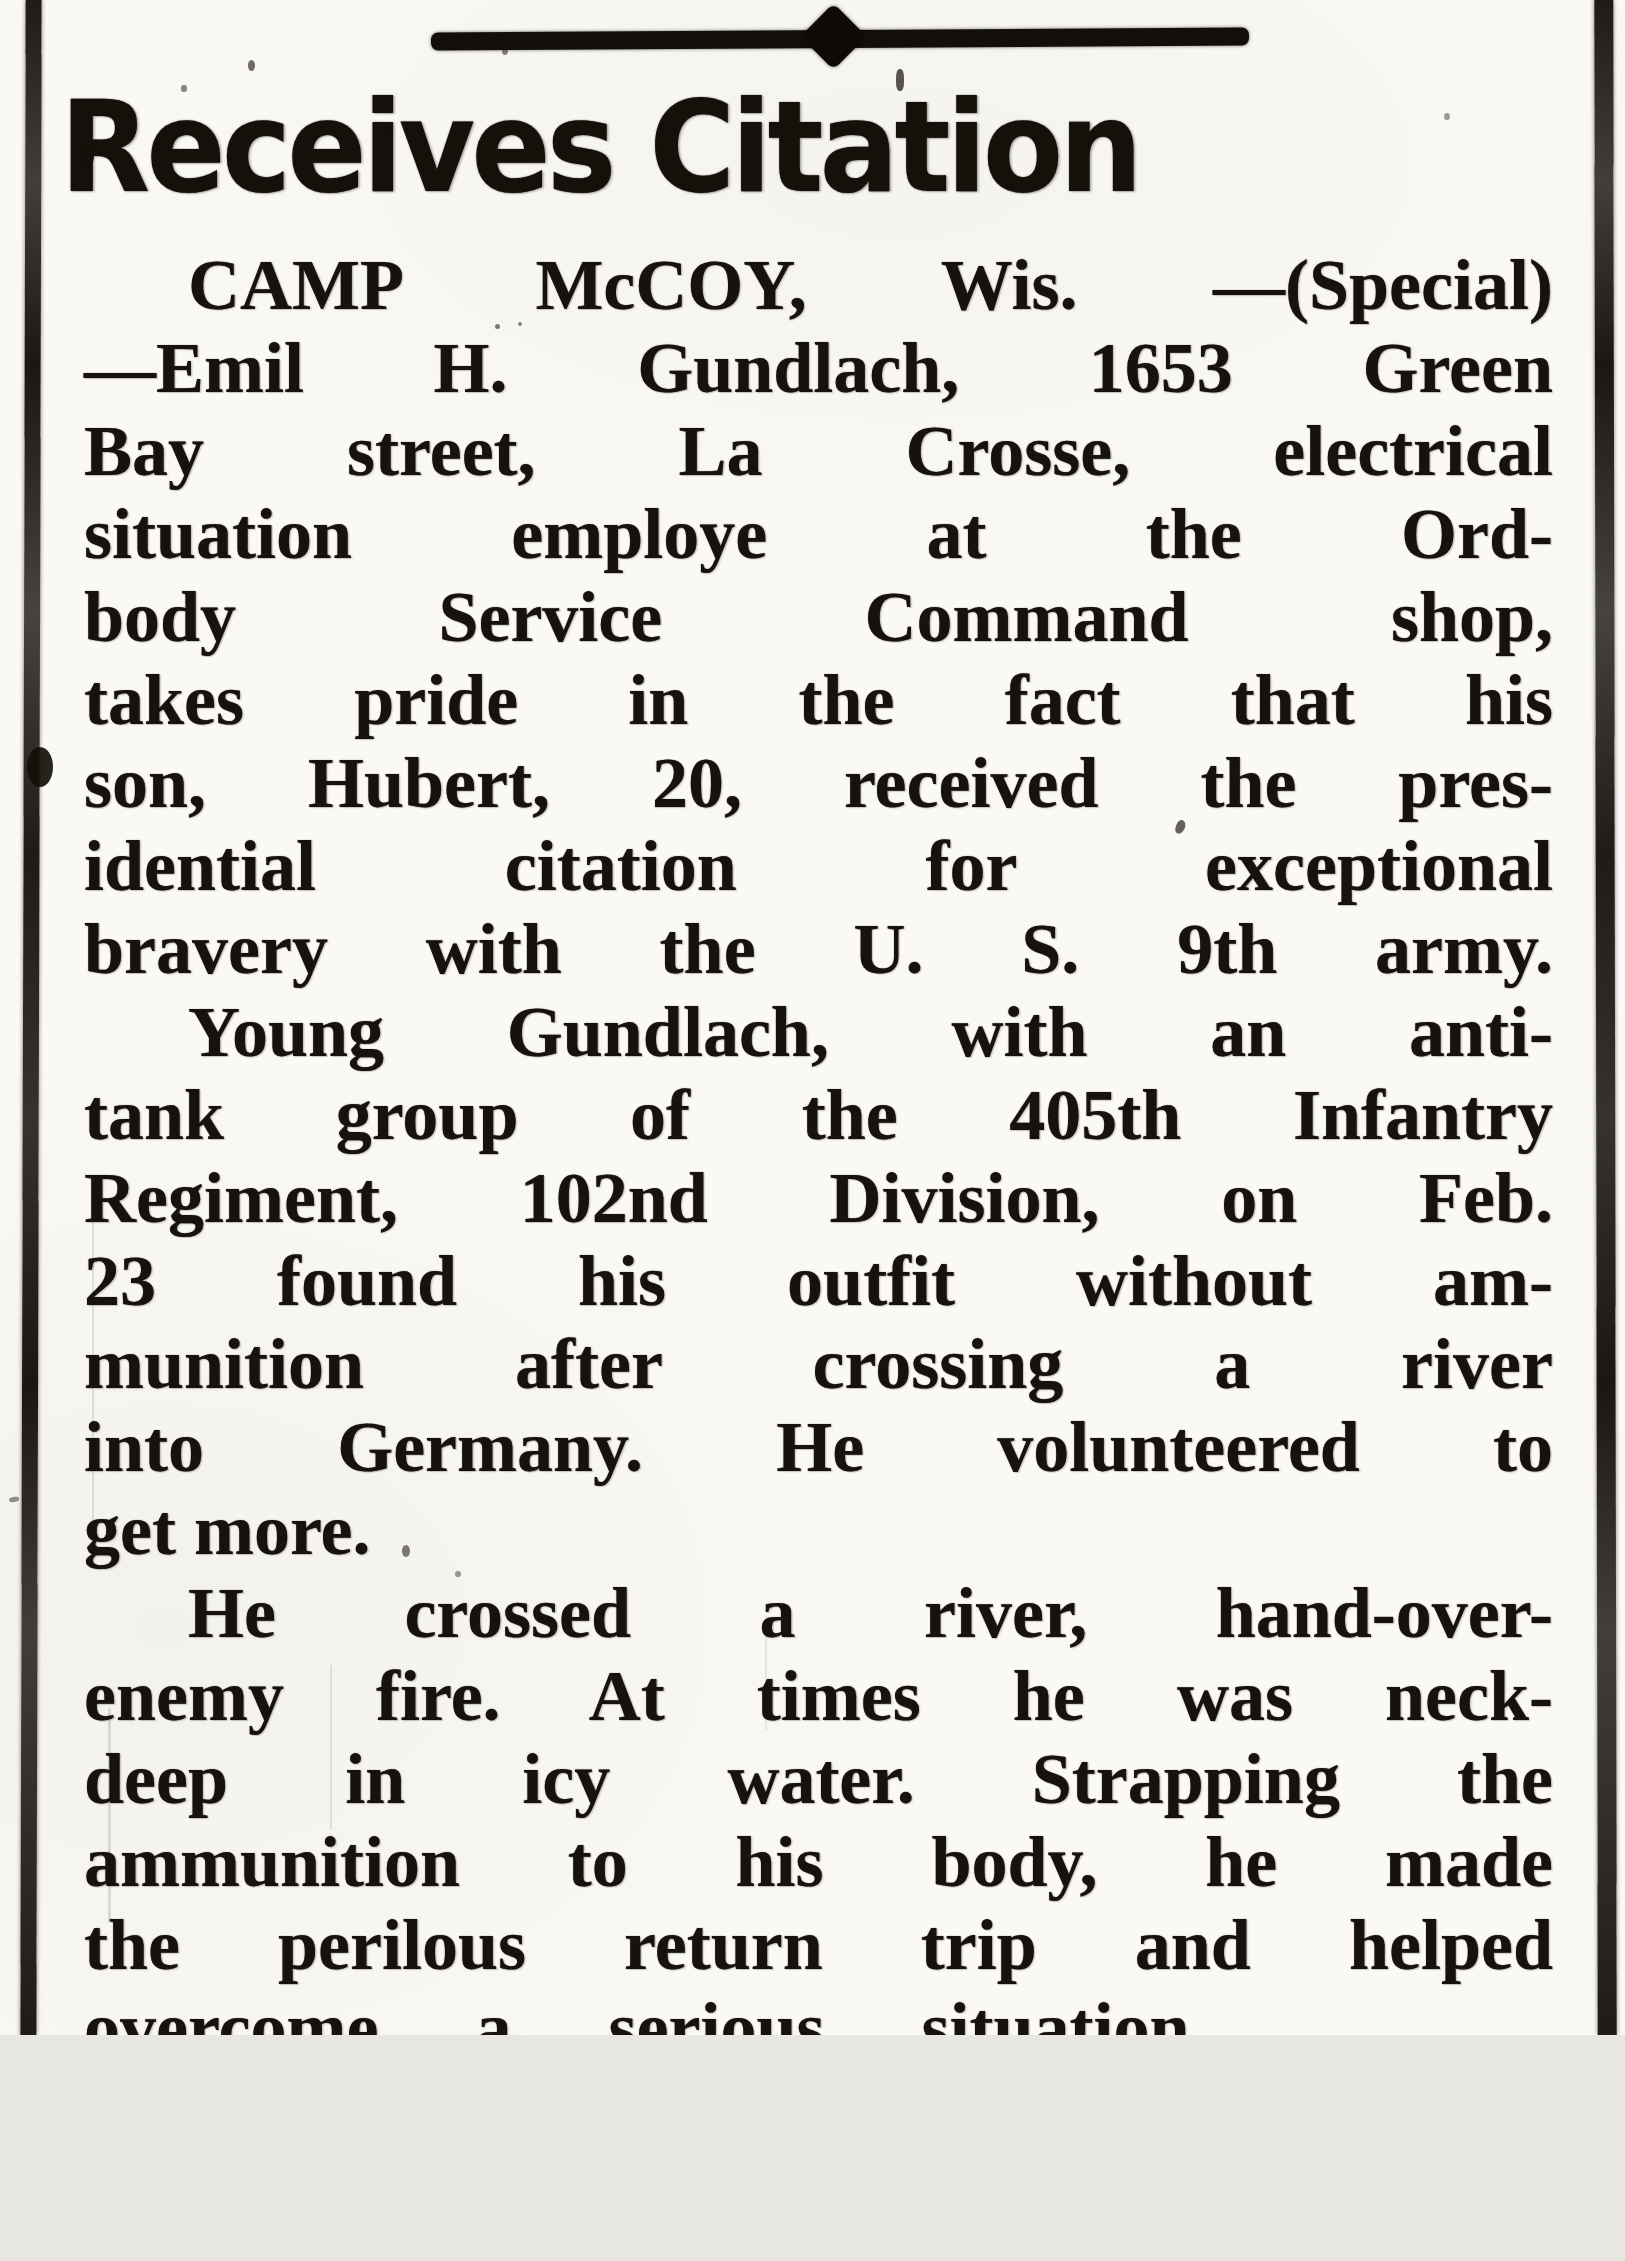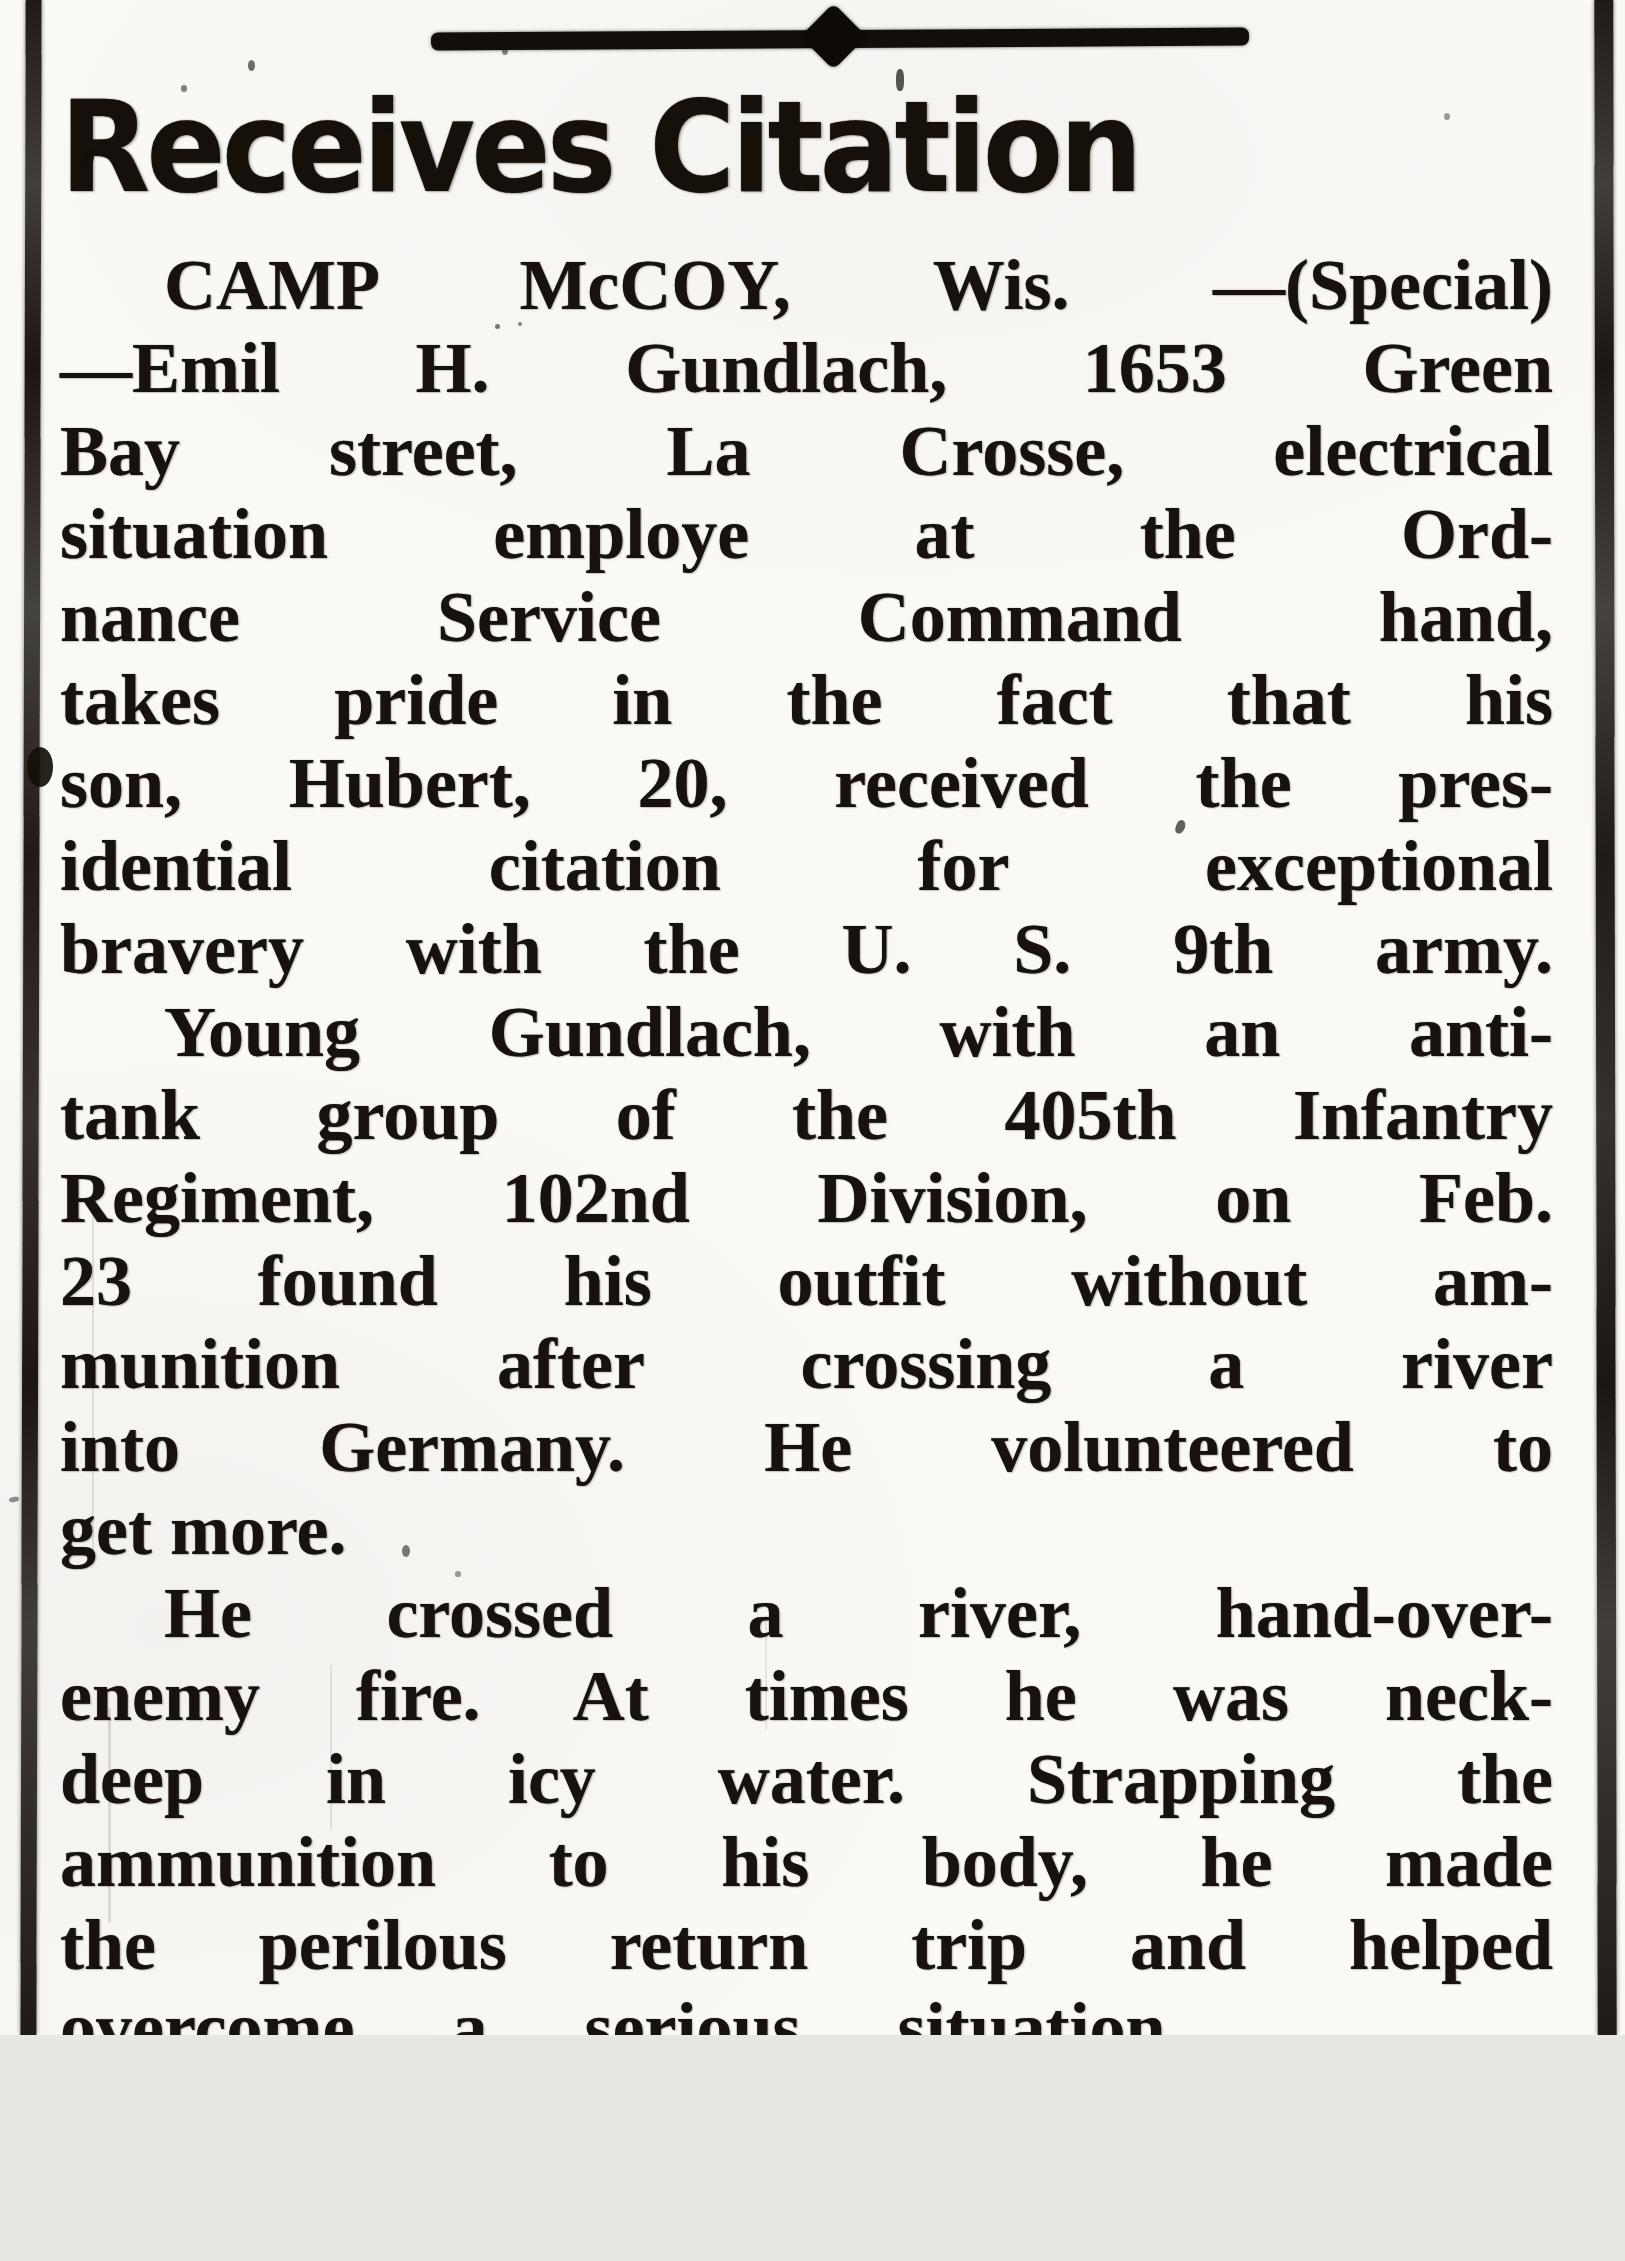--- a/index.html
+++ b/index.html
@@ -40,21 +40,21 @@
     letter-spacing:-4.3px;white-space:nowrap;
     transform:scaleX(.93);transform-origin:left top;
     color:#16100a;
     text-shadow:0 0 1.4px rgba(22,16,10,.75), 2.2px 1.4px 2.2px rgba(22,16,10,.25);
   }
   .body{
     position:absolute;left:60px;top:244px;width:1493px;
     font-weight:700;font-size:72px;line-height:83px;
     text-shadow:0 0 1.1px rgba(25,18,10,.65), 1.4px 0.7px 1.4px rgba(25,18,10,.18);
   }
-  .line{text-align:justify;text-align-last:justify;height:83px;white-space:normal;}
+  .line{text-align:justify;text-align-last:justify;height:83px;white-space:normal;margin-left:24px;}
   .line.first{text-indent:104px;}
   .line.end{text-align-last:left;}
   .line.loose{word-spacing:79px;}
   
   .sp{position:absolute;background:#140f09;display:block;}
   .noise i{border-radius:50%;}
 </style>
 </head>
 <body>
 
@@ -67,21 +67,21 @@
   <div class="diamond diamond-top"></div>
 
   <h1 class="headline">Receives Citation</h1>
 
   <div class="body">
     <div class="para">
       <div class="line first">CAMP McCOY, Wis. —(Special)</div>
       <div class="line">—Emil H. Gundlach, 1653 Green</div>
       <div class="line">Bay street, La Crosse, electrical</div>
       <div class="line">situation employe at the Ord-</div>
-      <div class="line">nance Service Command hand,</div>
+      <div class="line">body Service Command shop,</div>
       <div class="line">takes pride in the fact that his</div>
       <div class="line">son, Hubert, 20, received the pres-</div>
       <div class="line">idential citation for exceptional</div>
       <div class="line">bravery with the U. S. 9th army.</div>
     </div>
     <div class="para">
       <div class="line first">Young Gundlach, with an anti-</div>
       <div class="line">tank group of the 405th Infantry</div>
       <div class="line">Regiment, 102nd Division, on Feb.</div>
       <div class="line">23 found his outfit without am-</div>

